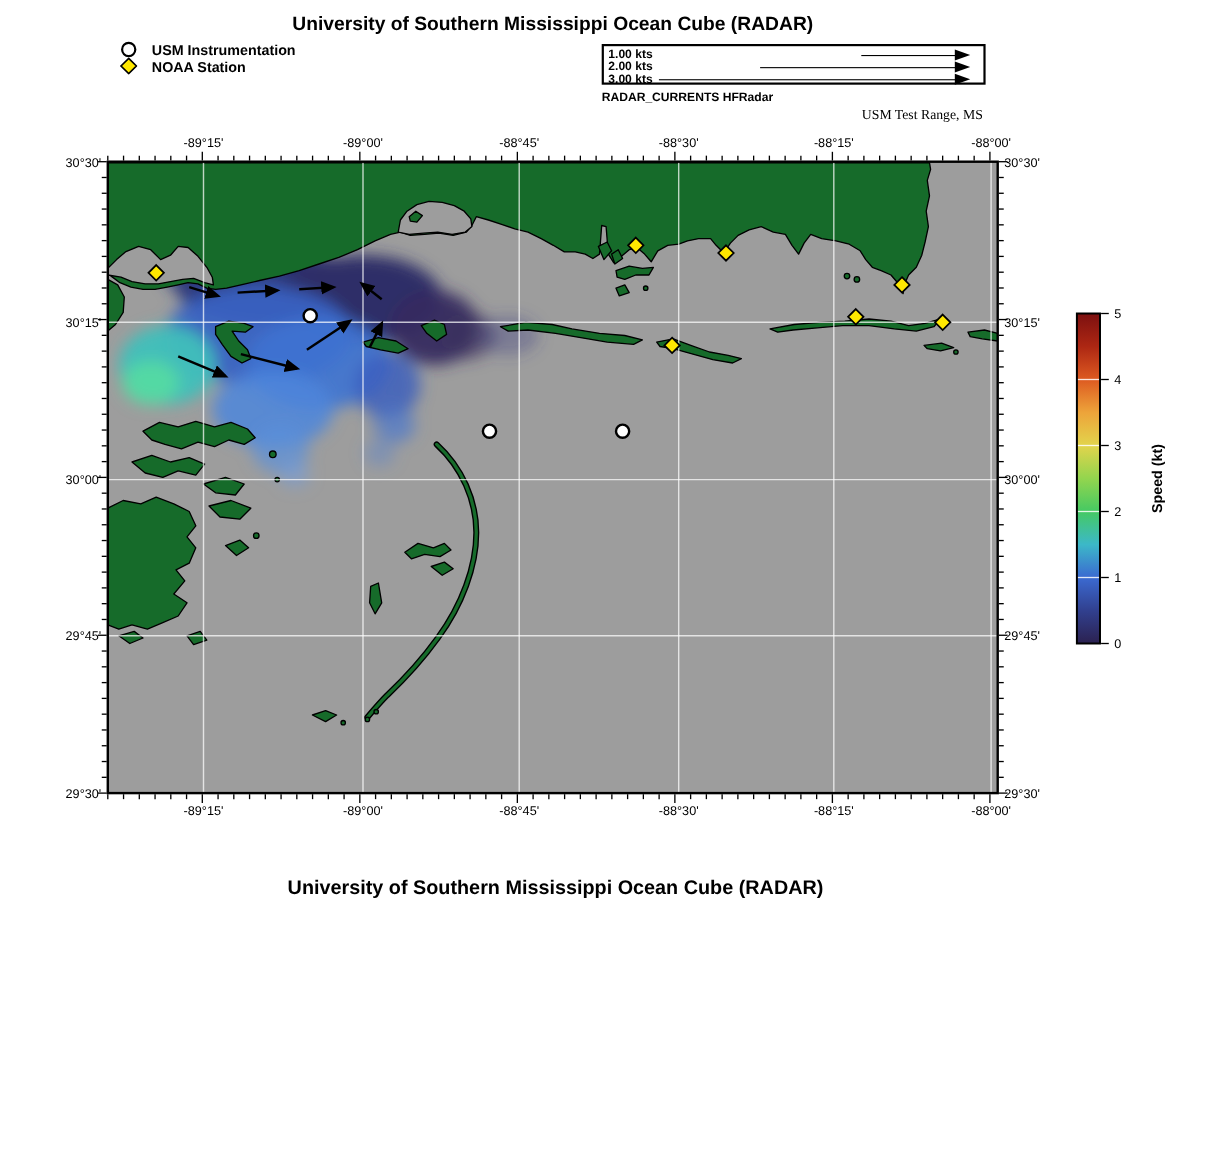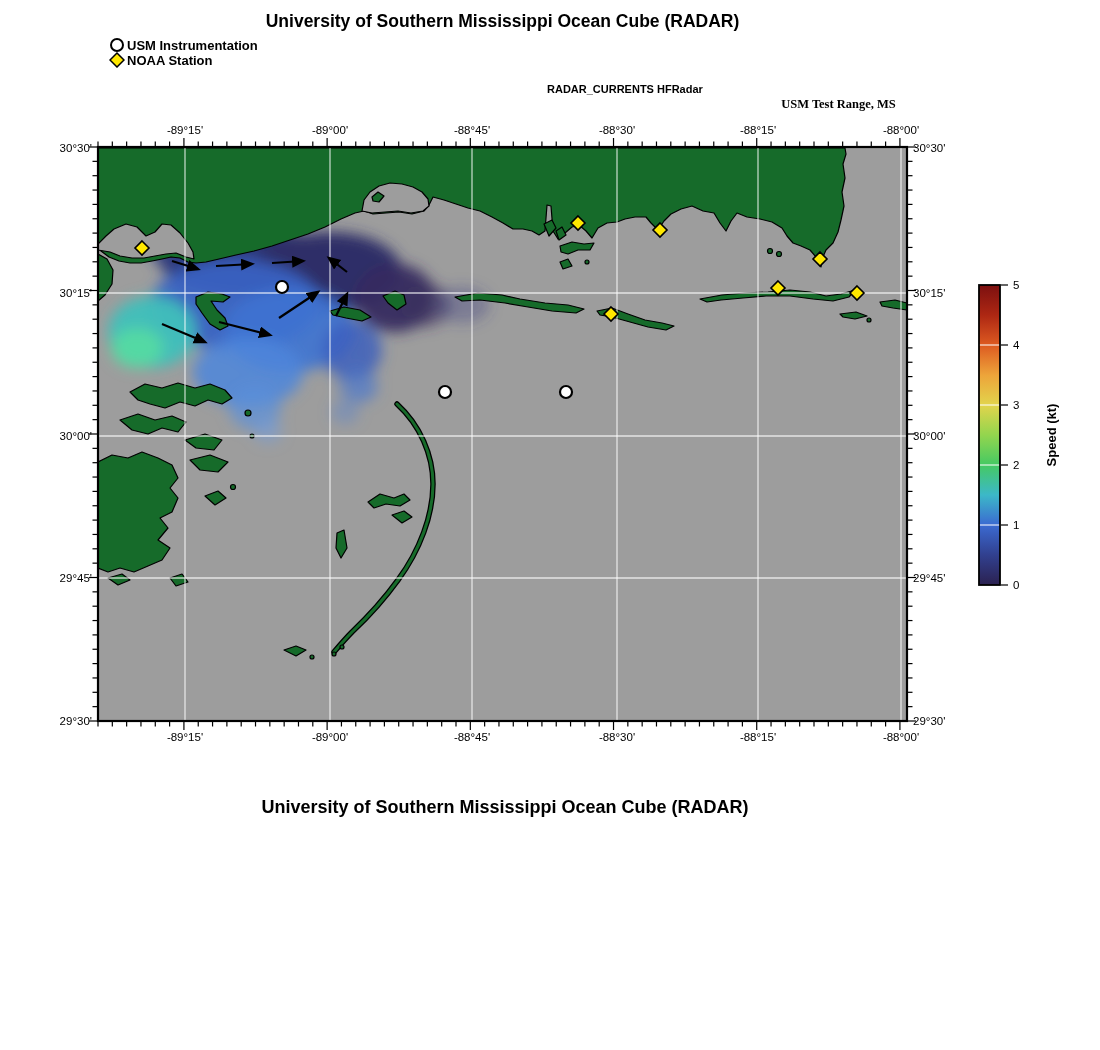--- a/index.html
+++ b/index.html
@@ -1,35 +1,35 @@
 <!DOCTYPE html>
 <html style="--land: #166b2a; --ocean: #9d9d9d; --grid: #ffffff; --ndbc: #ffe800;"><head>
 <meta charset="utf-8">
 <style>
   html,body{margin:0;padding:0;background:#fff;}
   .stage{position:relative;width:1100px;height:1050px;background:#fff;color:#000;
          font-family:"Liberation Sans",sans-serif;overflow:hidden;}
   .top-title{position:absolute;top:11px;left:0;width:1005px;text-align:center;
              font-size:17.5px;font-weight:bold;}
-  .legend-row{position:absolute;display:flex;align-items:center;gap:2px;
+  .legend-row{position:absolute;display:flex;align-items:center;gap:13px;
               font-size:13px;font-weight:bold;}
   .legend-row svg{display:block;}
   .scalebox{position:absolute;left:547px;top:40px;width:345px;height:33px;
             border:2.5px solid #000;background:#fff;}
   .srow{position:absolute;left:4px;width:330px;height:11px;}
   .srow .slabel{position:absolute;left:0;top:0;font-size:11px;font-weight:bold;line-height:11px;}
   .s-arrow{position:absolute;right:2px;top:0;height:10px;}
   .s-arrow .shaft{position:absolute;right:10px;left:0;top:4.5px;height:1.8px;background:#000;}
   .s-arrow .head{position:absolute;right:-1px;top:0;width:0;height:0;
                  border-left:14px solid #000;border-top:5px solid transparent;border-bottom:5px solid transparent;}
   .scale-caption{position:absolute;left:547px;top:83px;font-size:11px;font-weight:bold;}
   .subtitle{position:absolute;left:0;top:99px;width:1005px;text-align:center;
             font-family:"Liberation Serif",serif;font-size:16px;font-weight:bold;}
   .region-label{position:absolute;left:766px;top:97px;width:145px;text-align:center;
-                font-family:"Liberation Serif",serif;font-size:12.5px;font-weight:bold;}
+                font-family:"Liberation Serif",serif;font-size:12.5px;font-weight:normal;}
   .bottom-title{position:absolute;top:797px;left:0;width:1010px;text-align:center;
                 font-size:18px;font-weight:bold;}
   svg.mapsvg{position:absolute;left:0;top:0;font-family:"Liberation Sans",sans-serif;}
   .land{fill:var(--land,#166b2a);stroke:#000;stroke-width:1.2;stroke-linejoin:round;}
   .water{fill:var(--ocean,#9d9d9d);stroke:#000;stroke-width:1.2;stroke-linejoin:round;}
   .ocean-rect{fill:var(--ocean,#9d9d9d);}
   .grid{stroke:var(--grid,#fff);stroke-opacity:.72;stroke-width:1.3;}
   .frame{fill:none;stroke:#000;stroke-width:2.2;}
   .tick{stroke:#000;stroke-width:1.2;}
   .axis-label{font-size:11.5px;fill:#000;}
@@ -436,18 +436,41 @@
     </svg>
     <span>USM Instrumentation</span>
   </div>
   <div class="legend-row" style="left:109px;top:52px;">
     <svg width="16" height="16">
       <path d="M8,1 L15,8 L8,15 L1,8 Z" fill="#ffe800" stroke="#000" stroke-width="1.5"></path>
     </svg>
     <span>NOAA Station</span>
   </div>
 
+  <div class="scalebox">
+    <div class="srow" style="top:3px;">
+      <span class="slabel">1.00 kts</span>
+      <div class="s-arrow" style="width: 98px;">
+          <div class="shaft"></div>
+          <div class="head"></div>
+        </div>
+    </div>
+    <div class="srow" style="top:14px;">
+      <span class="slabel">2.00 kts</span>
+      <div class="s-arrow" style="width: 190px;">
+          <div class="shaft"></div>
+          <div class="head"></div>
+        </div>
+    </div>
+    <div class="srow" style="top:25px;">
+      <span class="slabel">3.00 kts</span>
+      <div class="s-arrow" style="width: 282px;">
+          <div class="shaft"></div>
+          <div class="head"></div>
+        </div>
+    </div>
+  </div>
   <div class="scale-caption">RADAR_CURRENTS HFRadar</div>
 
   <div class="region-label">USM Test Range, MS</div>
 
   <div class="bottom-title">University of Southern Mississippi Ocean Cube (RADAR)</div>
 </div>
 
 </body></html>

